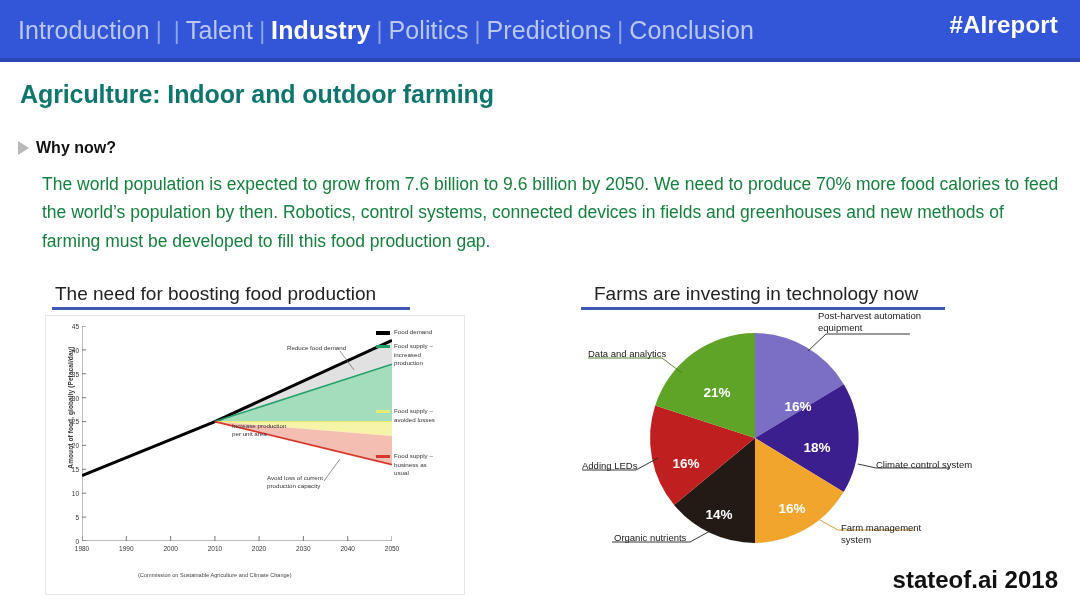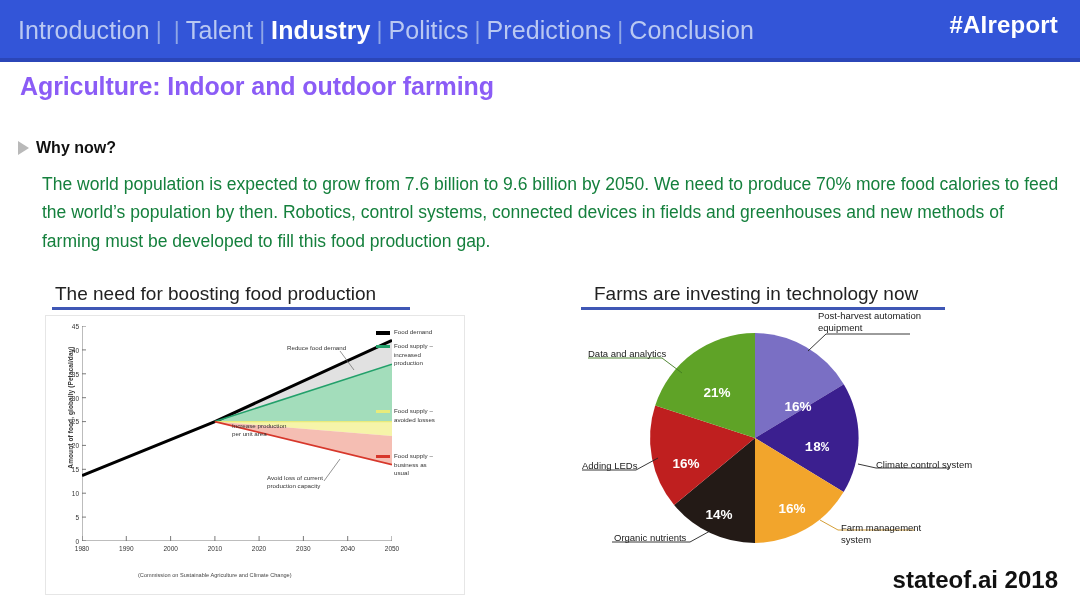--- a/index.html
+++ b/index.html
@@ -25,22 +25,22 @@
   }
   .nav-link.active{ color:#ffffff; font-weight:bold;margin-top:11px; }
   .nav-sep{ font-size:23px; color:#8fa6e6; padding:0 6px; }
   .nav-hash{ font-size:24px; color:#ffffff; font-weight:bold; letter-spacing:.2px;}
   .nav-underline{
     position:absolute; left:0; top:58px; width:1080px; height:4px; background:#2b46b8;
   }
 
   
   .slide-title{
-    position:absolute; left:20px; top:72px;
-    font-size:25px; font-weight:bold; color:#8b5cf6;
+    position:absolute; left:20px; top:80px;
+    font-size:25px; font-weight:bold; color:#0f766e;
     letter-spacing:-.1px;
   }
   .why-row{
     position:absolute; left:18px; top:139px;
     display:flex; align-items:center; gap:7px;
   }
   .tri{
     width:0;height:0;
     border-left:11px solid #b9b9b9;
     border-top:7px solid transparent;
@@ -293,21 +293,21 @@
     <line x1="120" y1="224" x2="42" y2="224" stroke="#222" stroke-width="0.9"></line>
 
     <line x1="88" y1="140" x2="66" y2="152" stroke="#222" stroke-width="0.9"></line>
     <line x1="66" y1="152" x2="12" y2="152" stroke="#222" stroke-width="0.9"></line>
 
     <line x1="112" y1="55" x2="92" y2="40" stroke="#3f7a1f" stroke-width="0.9"></line>
     <line x1="92" y1="40" x2="18" y2="40" stroke="#3f7a1f" stroke-width="0.9"></line>
   </svg>
 
   <span class="pie-pct" style="left:228px; top:88px;">16%</span>
-  <span class="pie-pct" style="left:247px; top:129px;font-family:Liberation Mono, monospace;">18%</span>
+  <span class="pie-pct" style="left:247px; top:129px;">18%</span>
   <span class="pie-pct" style="left:222px; top:190px;">16%</span>
   <span class="pie-pct" style="left:149px; top:196px;">14%</span>
   <span class="pie-pct" style="left:116px; top:145px;">16%</span>
   <span class="pie-pct" style="left:147px; top:74px;">21%</span>
 
   <span class="pie-label" style="left:248px; top:16px;  transform:translateY(-100%);">Post-harvest automation
 equipment</span>
   <span class="pie-label" style="left:306px; top:141px;">Climate control system</span>
   <span class="pie-label" style="left:271px; top:204px;">Farm management
 system</span>

